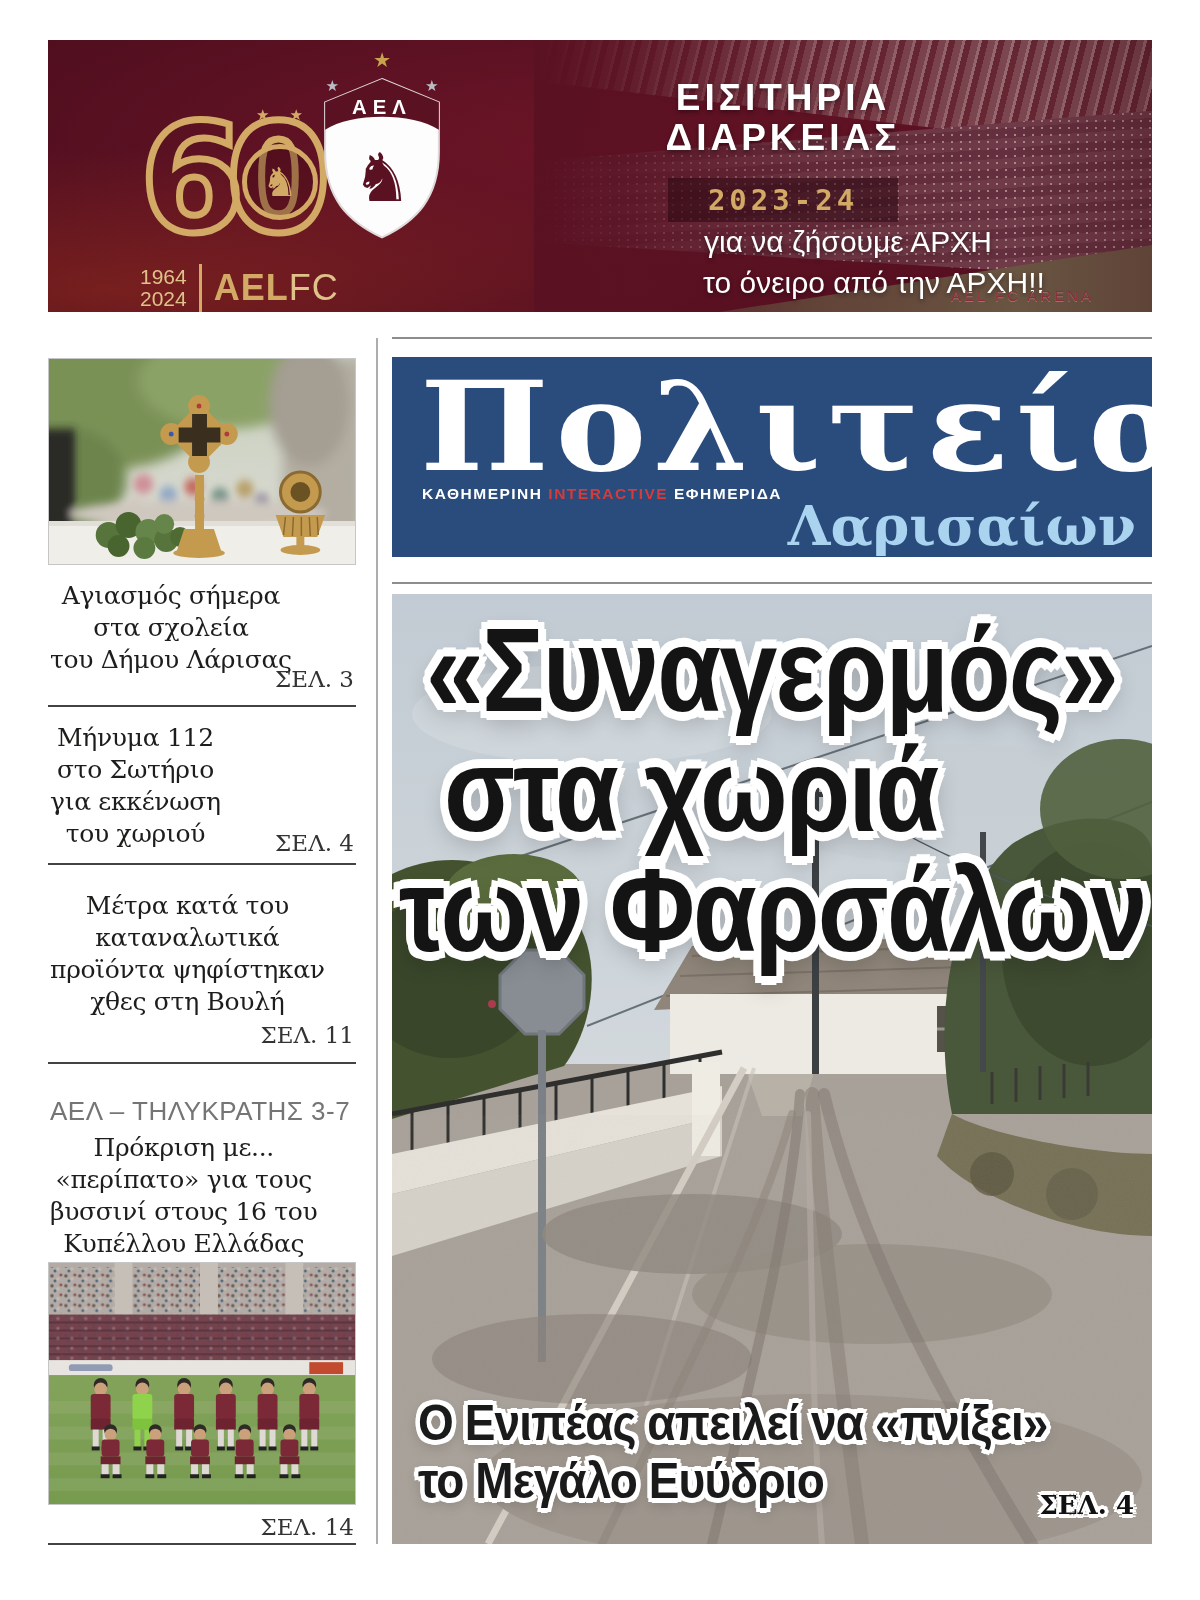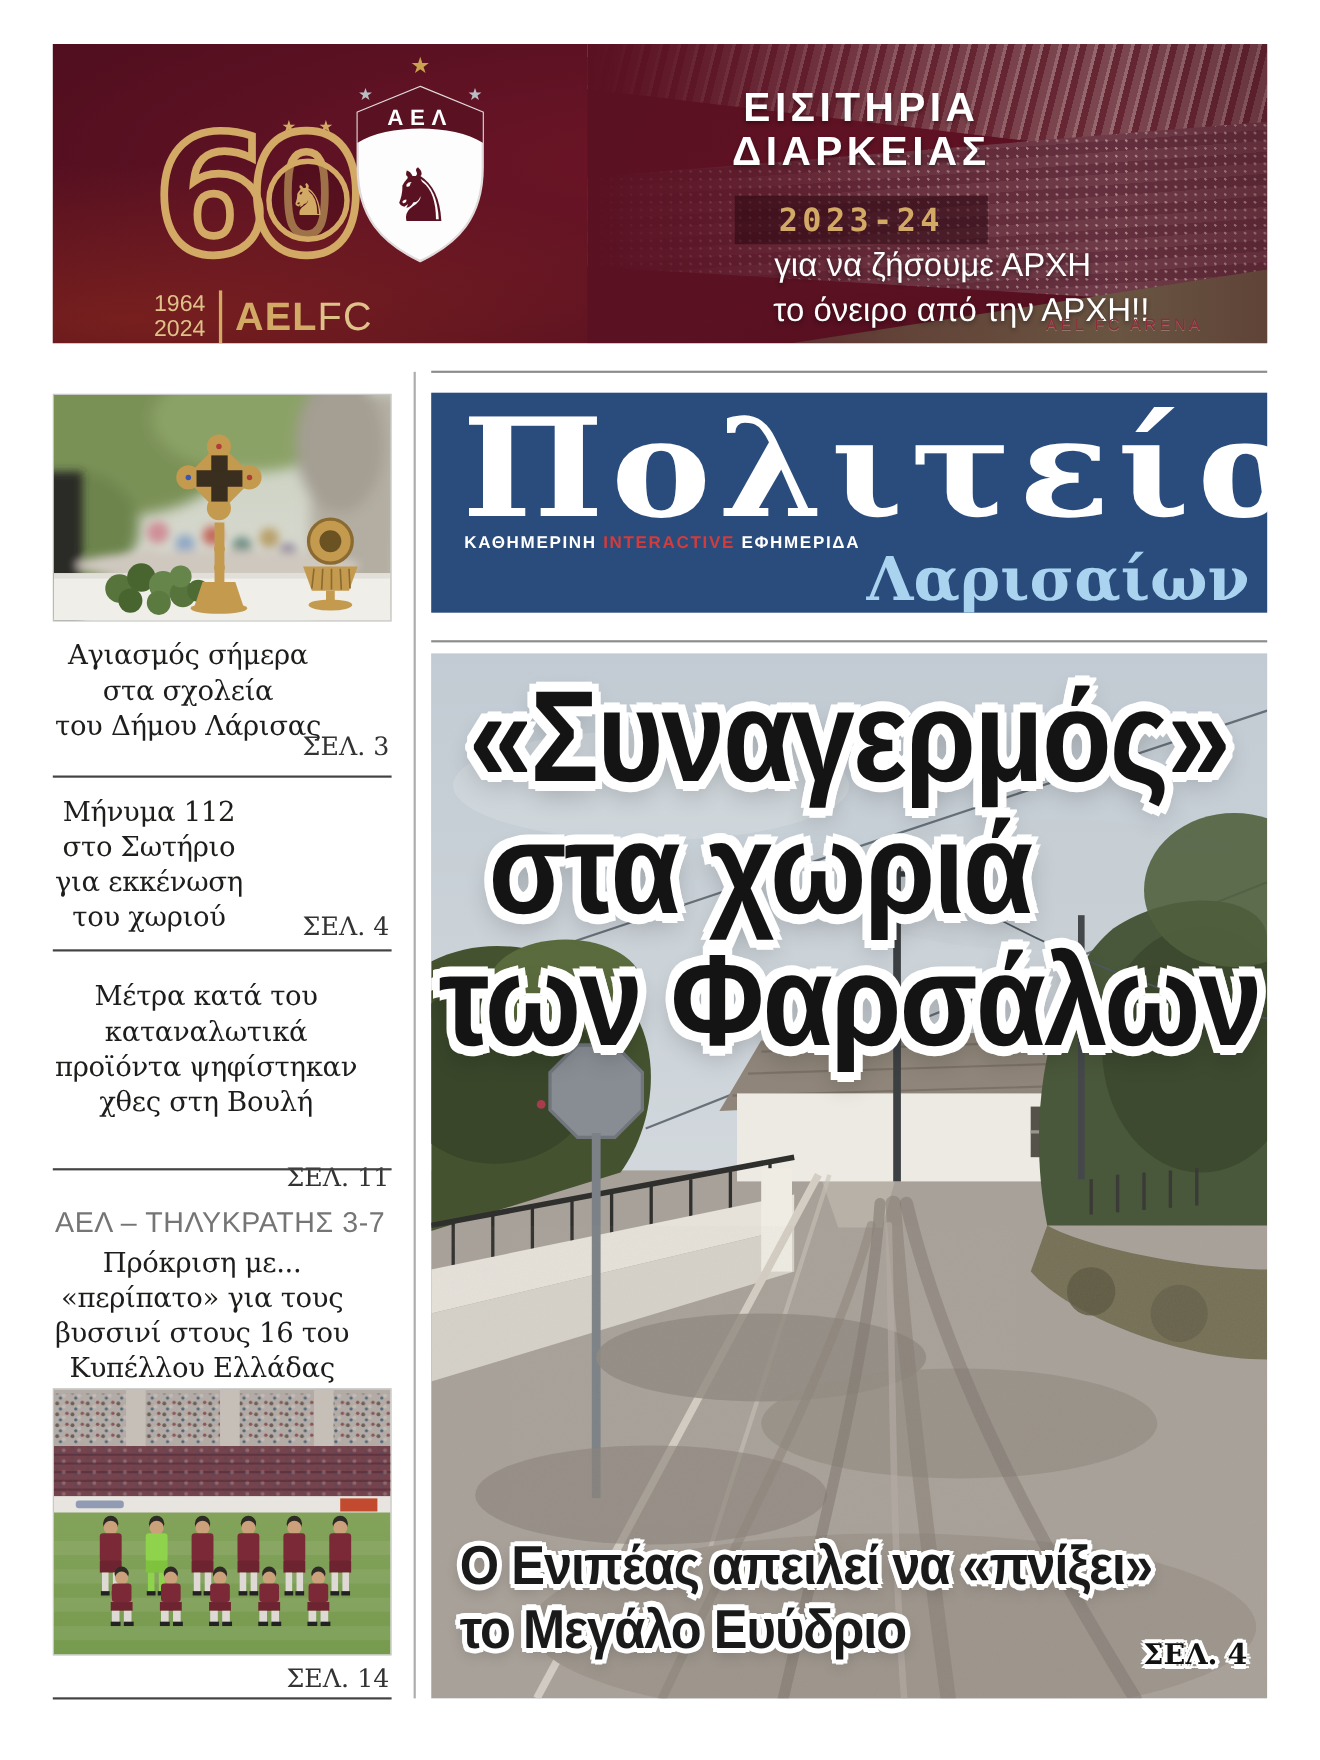--- a/index.html
+++ b/index.html
@@ -79,21 +79,21 @@
   .side-photo{position:absolute;left:0;width:308px;border:1px solid #c6c6c6;background:#e8e8e4;}
   .side-photo svg{display:block;width:100%;height:100%;}
   .photo1{top:20px;height:207px;}
   .photo2{top:924px;height:243px;}
   .story-title{position:absolute;left:2px;font-family:"DejaVu Serif",serif;font-weight:normal;font-size:25px;
     line-height:32px;color:var(--ink);letter-spacing:-.3px;text-align:center;}
   .story-page{position:absolute;right:2px;font-family:"DejaVu Serif",serif;font-size:23px;color:#333;}
   .kicker{position:absolute;left:2px;top:758px;font-size:26px;color:var(--gray);letter-spacing:.5px;}
   .t1{top:242px}.p1{top:328px}
   .t2{top:384px}.p2{top:492px}
-  .t3{top:552px}.p3{top:720px}
+  .t3{top:552px}.p3{top:684px}
   .t4{top:794px}.p4{top:1176px}
   .hr{position:absolute;left:0;width:308px;height:2px;background:#434343;}
   .hr-1{top:367px}.hr-2{top:525px}.hr-3{top:724px}.hr-4{top:1205px}
 
   
   .main-photo{position:absolute;left:392px;top:594px;width:760px;height:950px;overflow:hidden;background:#c5cdd4;}
   .main-photo .scene{position:absolute;inset:0;width:100%;height:100%;}
   .headline{position:absolute;left:0;top:16px;width:100%;display:flex;flex-direction:column;align-items:center;}
   .hl-line{font-weight:bold;font-size:118px;line-height:120px;white-space:nowrap;letter-spacing:-2px;
     transform:scaleX(.88);transform-origin:center;}

